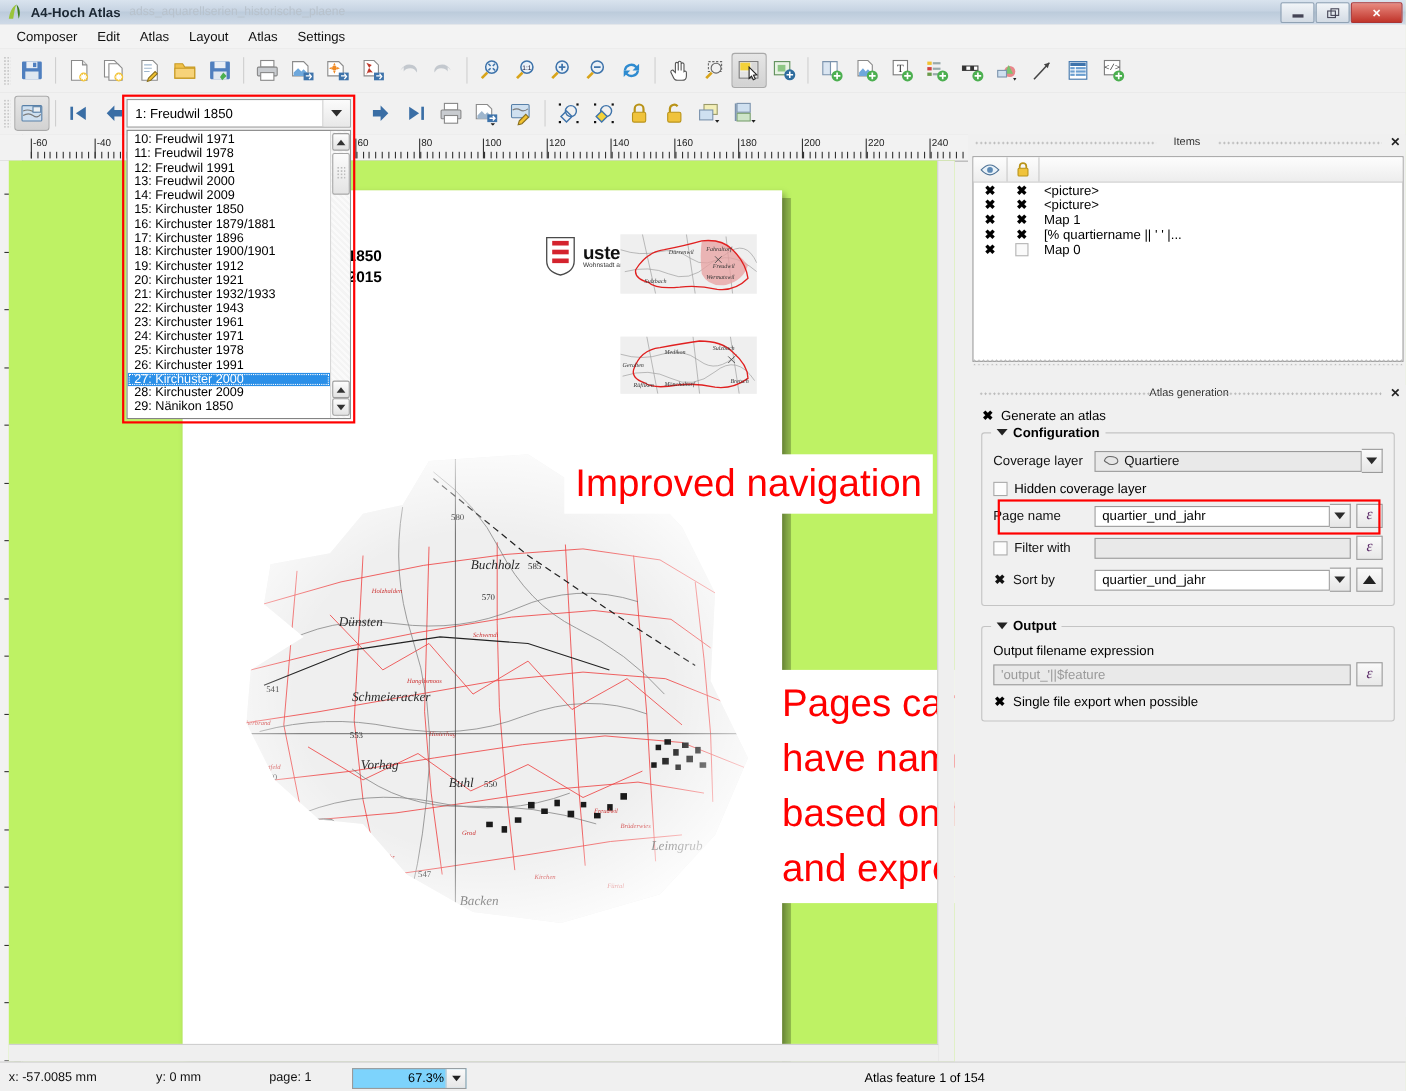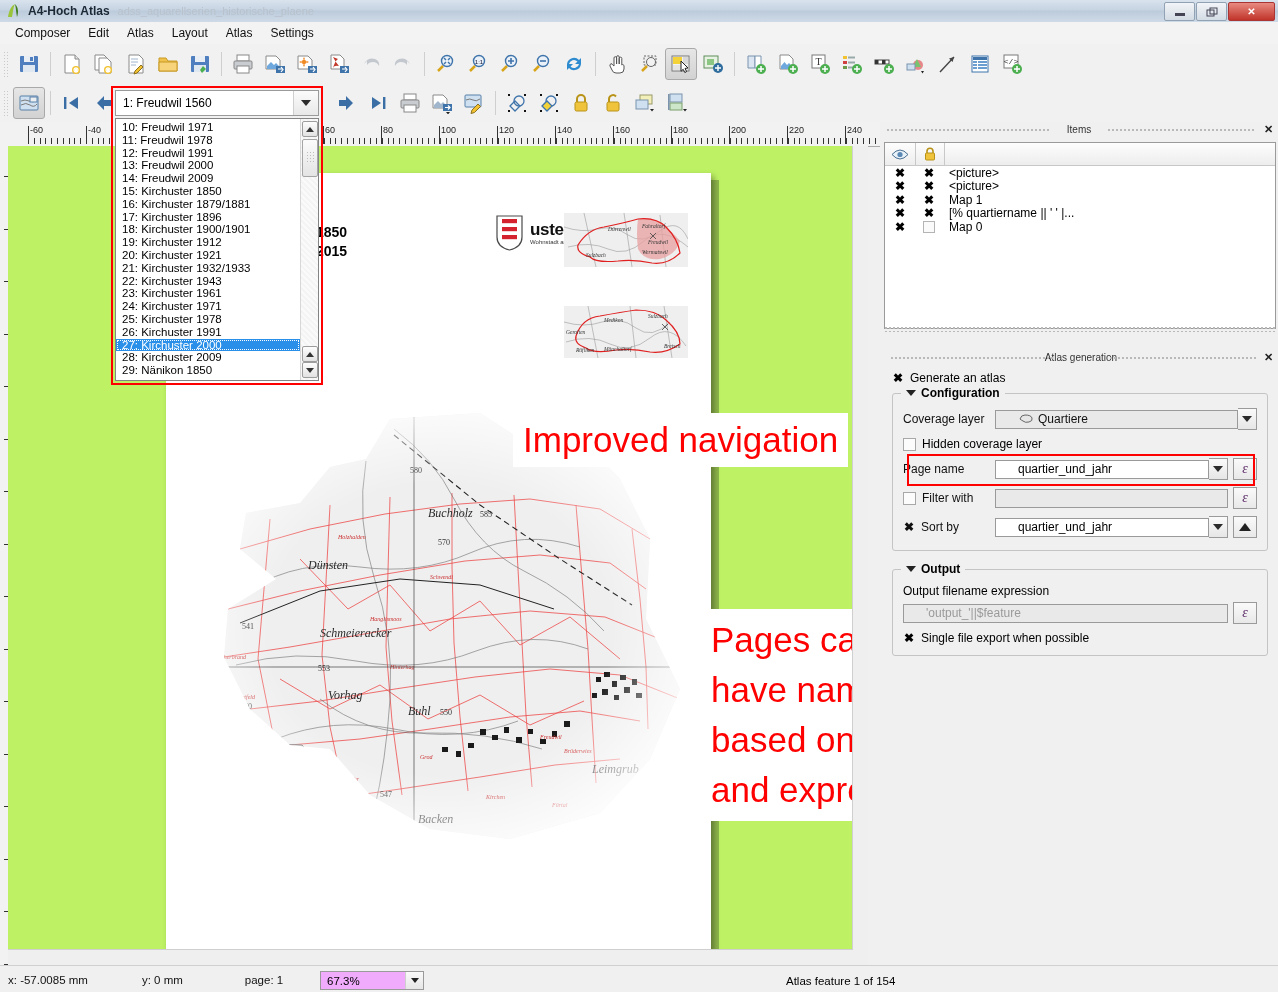--- a/index.html
+++ b/index.html
@@ -153,42 +153,42 @@
   .chk{width:12px;height:12px;display:inline-flex;align-items:center;justify-content:center;font-size:12px;font-weight:bold;}
   .chk.off{width:11px;height:11px;border:1px solid #a8a8a8;background:#fcfcfc;}
 
   .group{position:relative;margin:4px 10px 0 8px;border:1px solid #c4c4c4;border-radius:3px;padding:14px 10px 10px 10px;background:#f0f0f0;}
   .group-title{position:absolute;left:8px;top:-8px;background:#f0f0f0;padding:0 5px;font-size:12px;font-weight:bold;display:flex;align-items:center;gap:5px;}
   .tri-dn{width:0;height:0;border-left:5px solid transparent;border-right:5px solid transparent;border-top:6px solid #222;}
 
   .frow{display:flex;align-items:center;margin-bottom:7px;}
   .flabel{width:92px;font-size:12px;color:#111;}
   .fctl{flex:1;display:flex;align-items:center;}
-  .inp{flex:1;height:19px;border:1px solid #9a9a9a;background:#fff;display:flex;align-items:center;padding-left:22px;font-size:12px;box-sizing:border-box;}
+  .inp{flex:1;height:19px;border:1px solid #9a9a9a;background:#fff;display:flex;align-items:center;padding-left:6px;font-size:12px;box-sizing:border-box;}
   .inp.gray{background:#e9e9e9;color:#111;}
   .inp.ph{color:#9a9a9a;}
   .cbarrow{width:19px;height:22px;border:1px solid #9a9a9a;border-left:none;box-sizing:border-box;
     background:linear-gradient(to bottom,#fafafa,#e6e6e6);display:flex;align-items:center;justify-content:center;}
   .ebtn{width:24px;height:22px;margin-left:5px;border:1px solid #9a9a9a;box-sizing:border-box;
     background:linear-gradient(to bottom,#fafafa,#e8e8e8);display:flex;align-items:center;justify-content:center;
     font-family:"Liberation Serif",serif;font-size:14px;color:#5b2a68;font-style:italic;}
   .upbtn{width:24px;height:22px;margin-left:5px;border:1px solid #9a9a9a;box-sizing:border-box;
     background:linear-gradient(to bottom,#fafafa,#e8e8e8);display:flex;align-items:center;justify-content:center;}
   .tri-up-b{width:0;height:0;border-left:6px solid transparent;border-right:6px solid transparent;border-bottom:8px solid #222;}
   .pn-hl{position:absolute;left:4px;right:2px;height:32px;border:2px solid #f00;box-sizing:border-box;pointer-events:none;}
   .chkrow{display:flex;align-items:center;gap:6px;margin-bottom:7px;font-size:12px;}
   .outlabel{font-size:12px;margin-bottom:4px;}
   .layer-ic{width:16px;height:12px;margin-right:4px;}
 
   
   .status{position:absolute;left:0;top:965px;width:1278px;height:27px;background:#f0f0f0;border-top:1px solid #d0d0d0;
     display:flex;align-items:center;font-size:11.5px;color:#111;}
   .st{margin-left:8px;white-space:nowrap;}
-  .zoomcombo{position:absolute;left:320px;top:971px;width:104px;height:19px;background:#f0abfc;border:1px solid #9a9a9a;
-    box-sizing:border-box;display:flex;align-items:center;}
+  .zoomcombo{position:absolute;left:320px;top:971px;width:104px;height:19px;background:#7dd3fc;border:1px solid #9a9a9a;
+    box-sizing:border-box;display:flex;align-items:center;padding-left:44px;}
   .zoomcombo .zv{flex:1;padding-left:6px;font-size:11.5px;}
   .zoomcombo .za{width:17px;height:17px;display:flex;align-items:center;justify-content:center;
     background:linear-gradient(to bottom,#fafafa,#e6e6e6);border-left:1px solid #cfcfcf;}
   .st-right{position:absolute;left:786px;top:975px;font-size:11.5px;}
 </style>
 </head>
 <body>
 
 <div class="app">
 
@@ -581,21 +581,21 @@
       <svg width="22" height="22" viewBox="0 0 22 22">
         <rect x="4" y="2" width="12" height="8" fill="#cfe0f0" stroke="#7b93ad"></rect>
         <rect x="4" y="11" width="12" height="7" fill="#cde5c8" stroke="#7aa06f"></rect>
         <rect x="2" y="2" width="1.6" height="16" fill="#7b93ad"></rect>
         <path d="M17 17 l4 0 -2 2.5 z" fill="#222"></path>
       </svg>
     </div>
   </div>
 
   <div class="combo">
-    <div class="val">1: Freudwil 1560</div>
+    <div class="val">1: Freudwil 1850</div>
     <div class="arrow">
         <div class="tri-d"></div>
       </div>
   </div>
 
   <div class="popup">
     <div class="popup-list">
       <div class="opt">10: Freudwil 1971</div>
       <div class="opt">11: Freudwil 1978</div>
       <div class="opt">12: Freudwil 1991</div>

